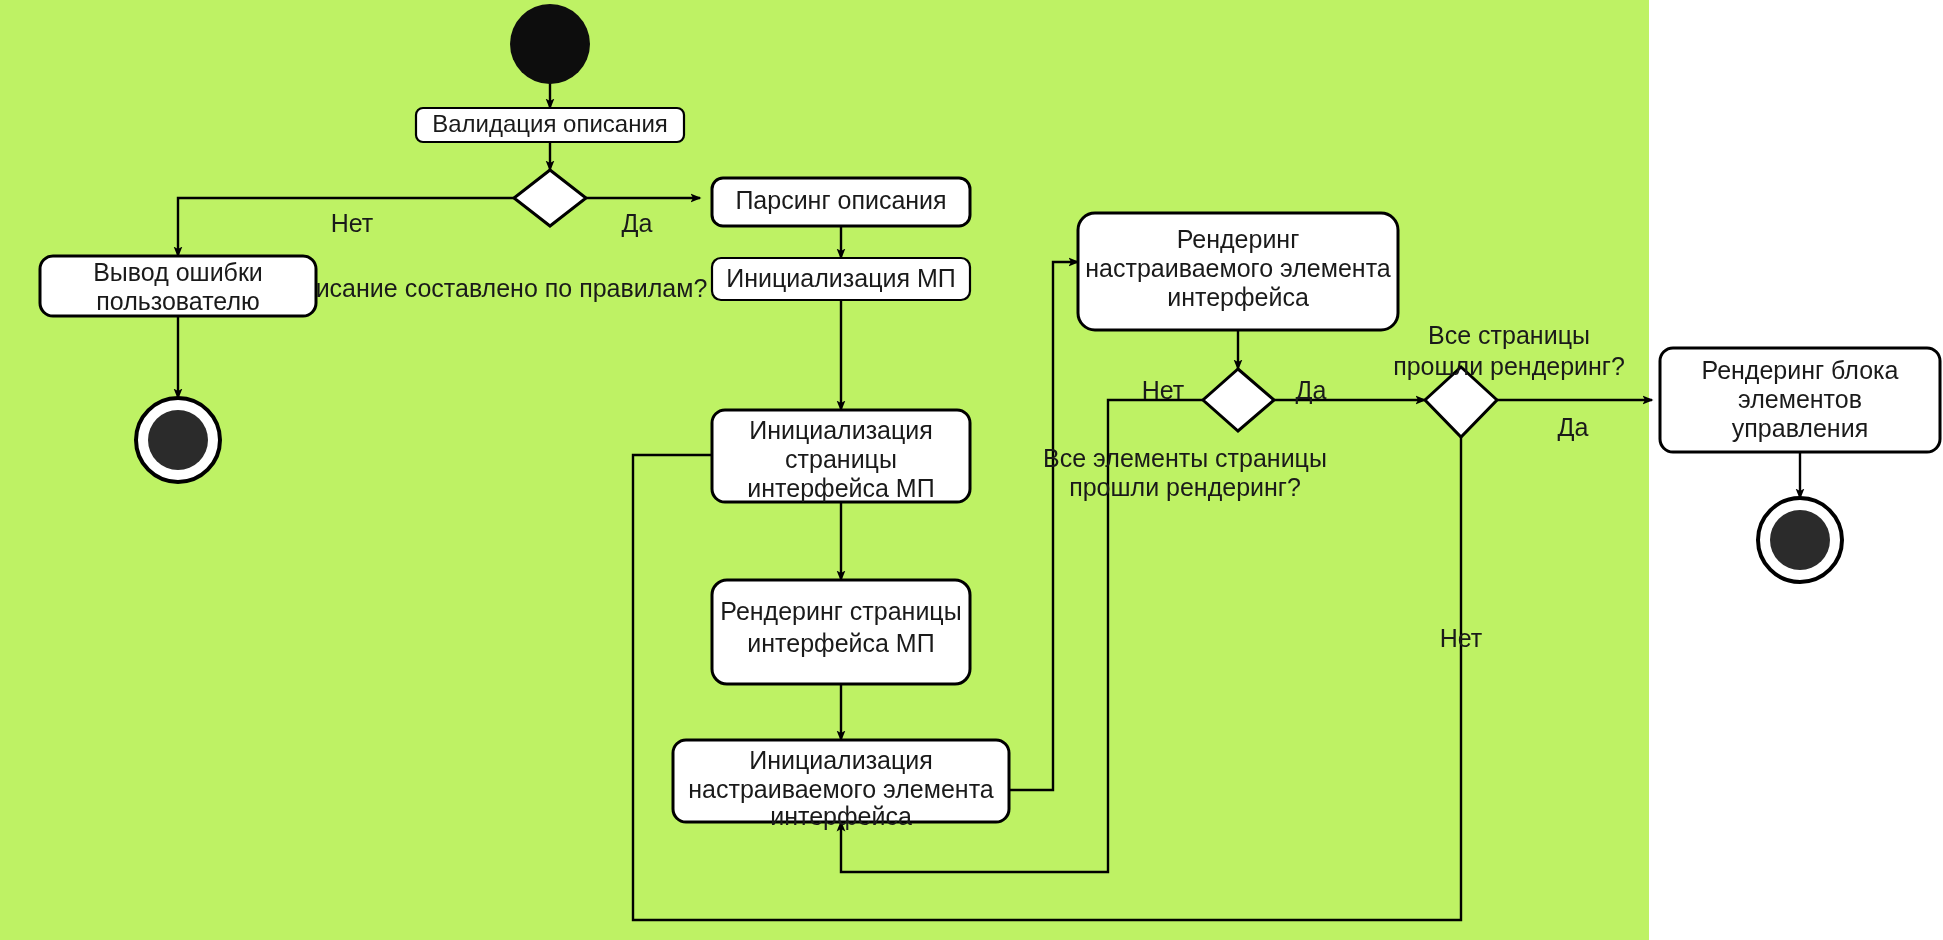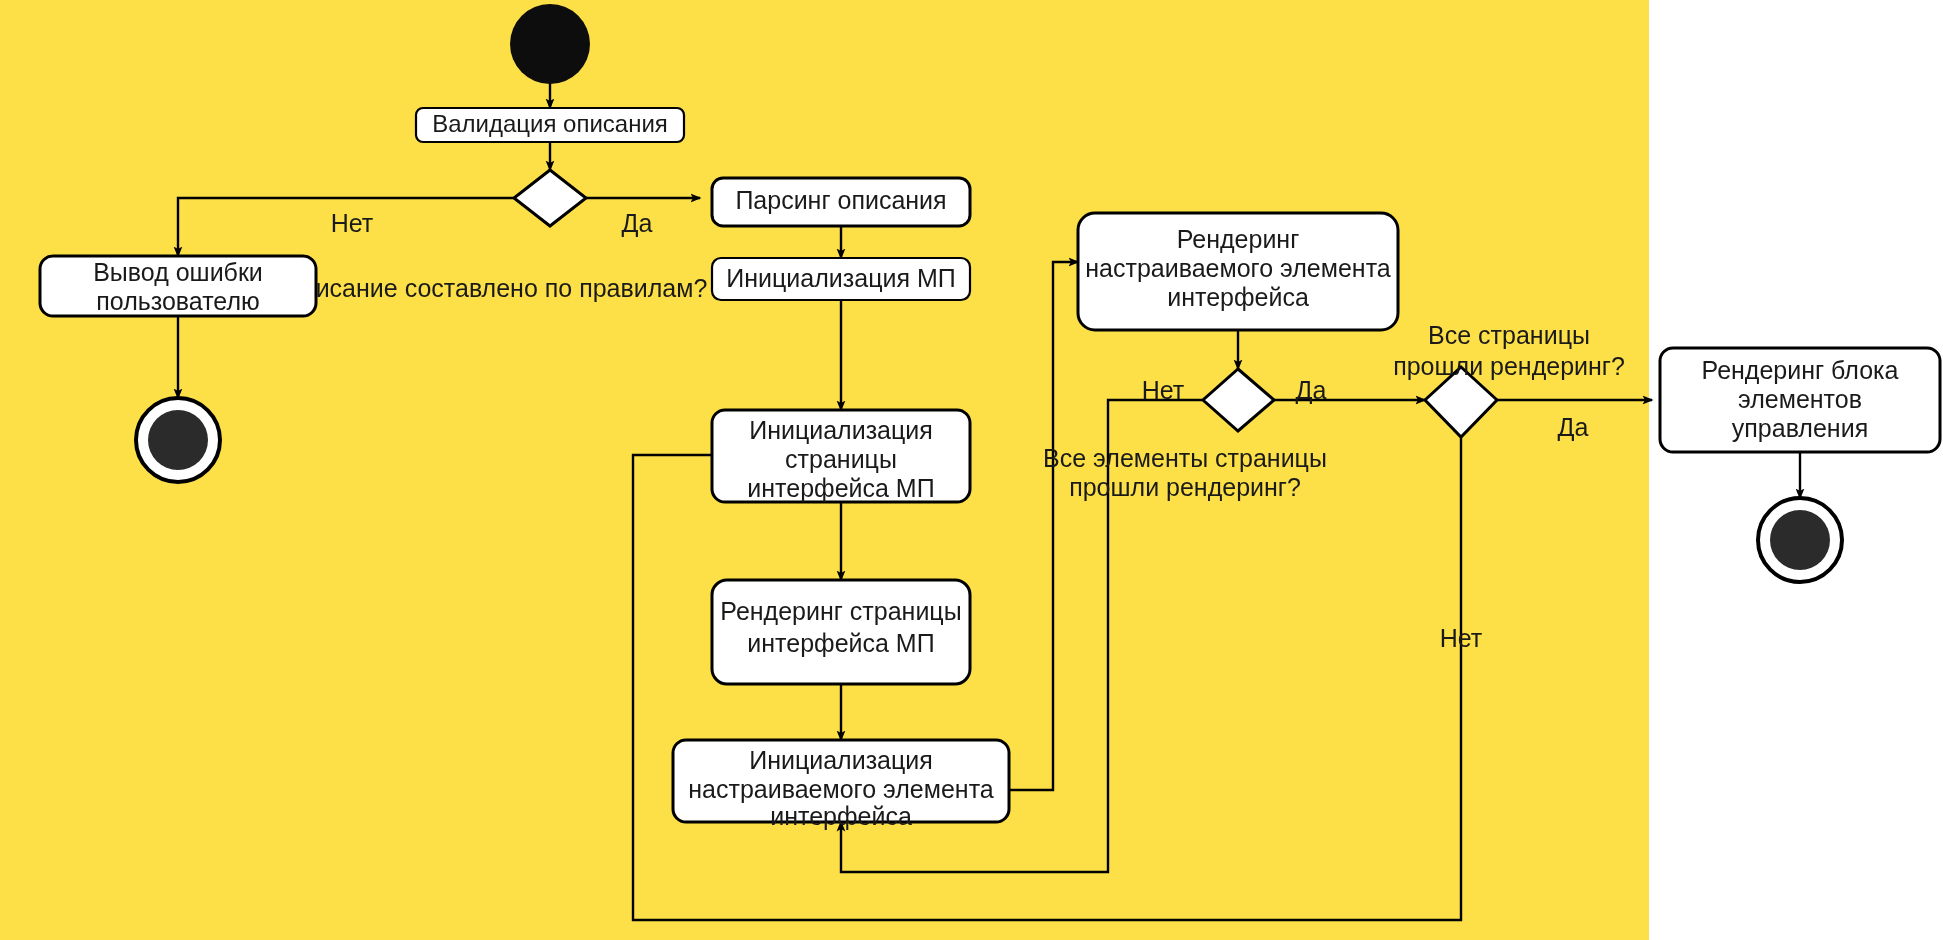--- a/index.html
+++ b/index.html
@@ -4,21 +4,21 @@
 <style>
   html, body {
     margin: 0;
     padding: 0;
     background: #ffffff;
   }
   #canvas {
     position: relative;
     width: 1649px;
     height: 940px;
-    background: #fde047;
+    background: #bef264;
     font-family: "Liberation Sans", sans-serif;
   }
   #diagram-svg {
     position: absolute;
     left: 0;
     top: 0;
     width: 1943px;
     height: 940px;
   }
   .node-text {

